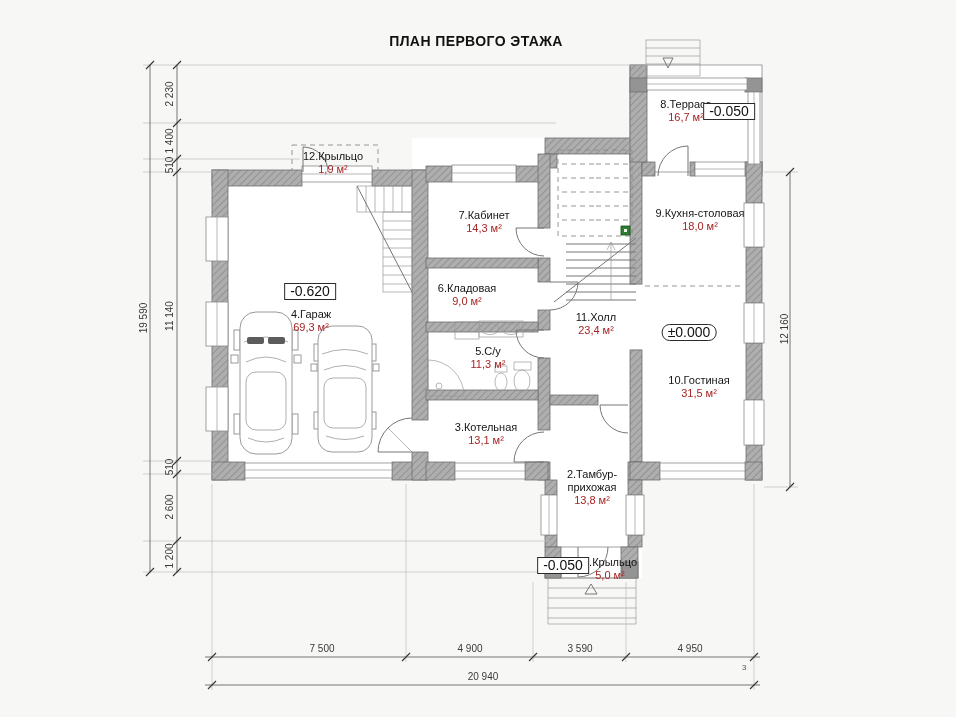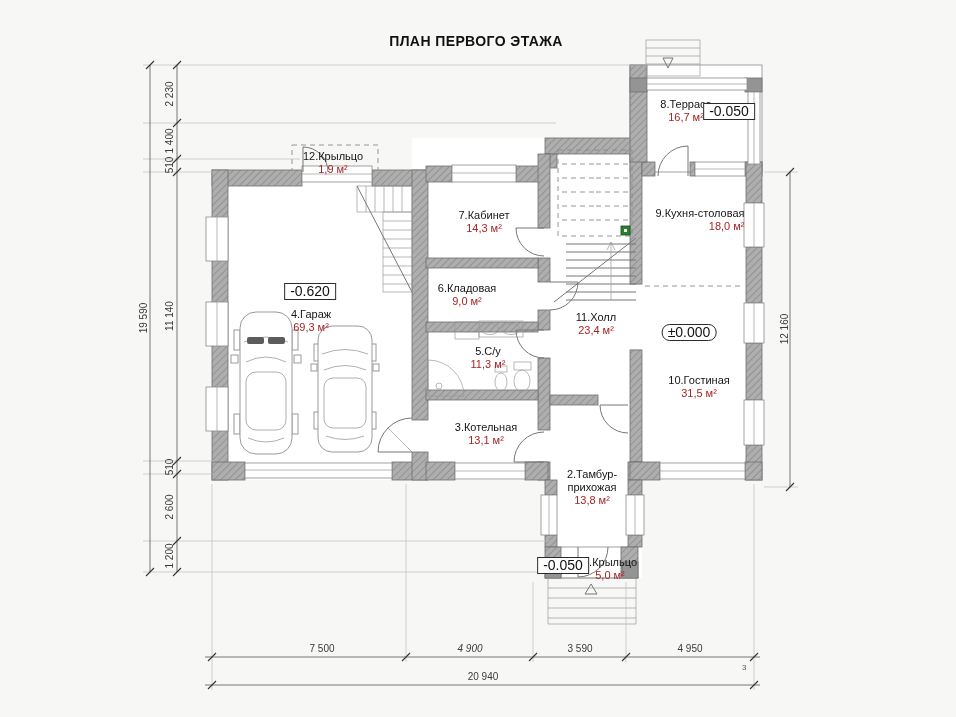--- a/index.html
+++ b/index.html
@@ -333,21 +333,21 @@
     <div class="rarea">1,9 м²</div>
   </div>
   <div class="rlabel" style="left:686px; top:98px;">
     <div class="rname">8.Терраса</div>
     <div class="rarea">16,7 м²</div>
   </div>
   <div class="rlabel" style="left:484px; top:209px;">
     <div class="rname">7.Кабинет</div>
     <div class="rarea">14,3 м²</div>
   </div>
-  <div class="rlabel" style="left:700px; top:207px;text-align:right;">
+  <div class="rlabel" style="left:700px; top:207px;">
     <div class="rname">9.Кухня-столовая</div>
     <div class="rarea">18,0 м²</div>
   </div>
   <div class="rlabel" style="left:467px; top:282px;">
     <div class="rname">6.Кладовая</div>
     <div class="rarea">9,0 м²</div>
   </div>
   <div class="rlabel" style="left:596px; top:311px;">
     <div class="rname">11.Холл</div>
     <div class="rarea">23,4 м²</div>
@@ -386,19 +386,19 @@
   <div class="dim v" style="left:143px; top:318px;">19 590</div>
   <div class="dim v" style="left:169px; top:94px;">2 230</div>
   <div class="dim v" style="left:169px; top:141px;">1 400</div>
   <div class="dim v" style="left:169px; top:165px;">510</div>
   <div class="dim v" style="left:169px; top:316px;">11 140</div>
   <div class="dim v" style="left:169px; top:467px;">510</div>
   <div class="dim v" style="left:169px; top:507px;">2 600</div>
   <div class="dim v" style="left:169px; top:556px;">1 200</div>
   <div class="dim v" style="left:784px; top:329px;">12 160</div>
   <div class="dim" style="left:322px; top:648px;">7 500</div>
-  <div class="dim" style="left:470px; top:648px;font-style:italic;">4 900</div>
+  <div class="dim" style="left:470px; top:648px;">4 900</div>
   <div class="dim" style="left:580px; top:648px;">3 590</div>
   <div class="dim" style="left:690px; top:648px;">4 950</div>
   <div class="dim" style="left:483px; top:676px;">20 940</div>
   <div class="note" style="left:742px; top:663px;">3</div>
 
 </div>
 
 </body></html>

